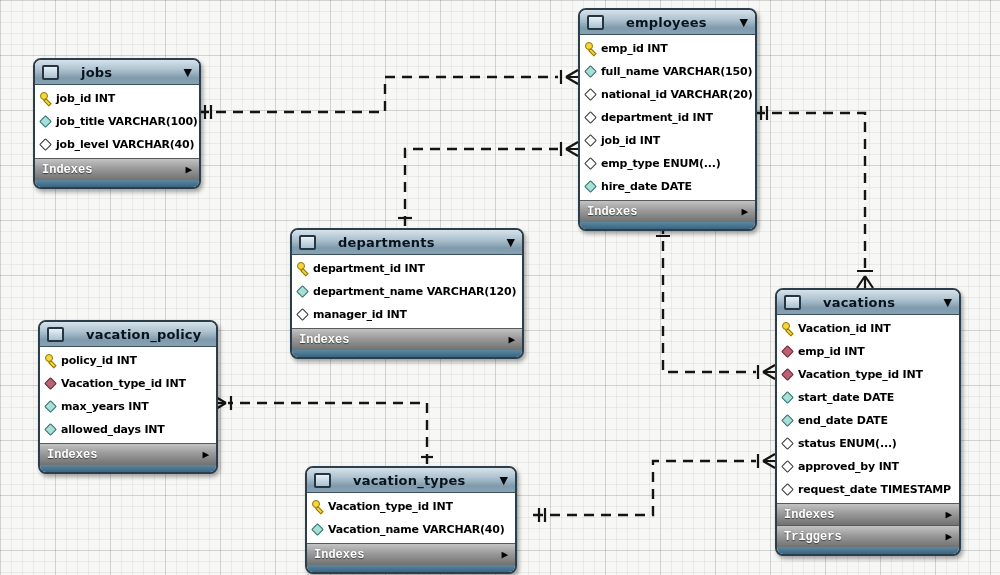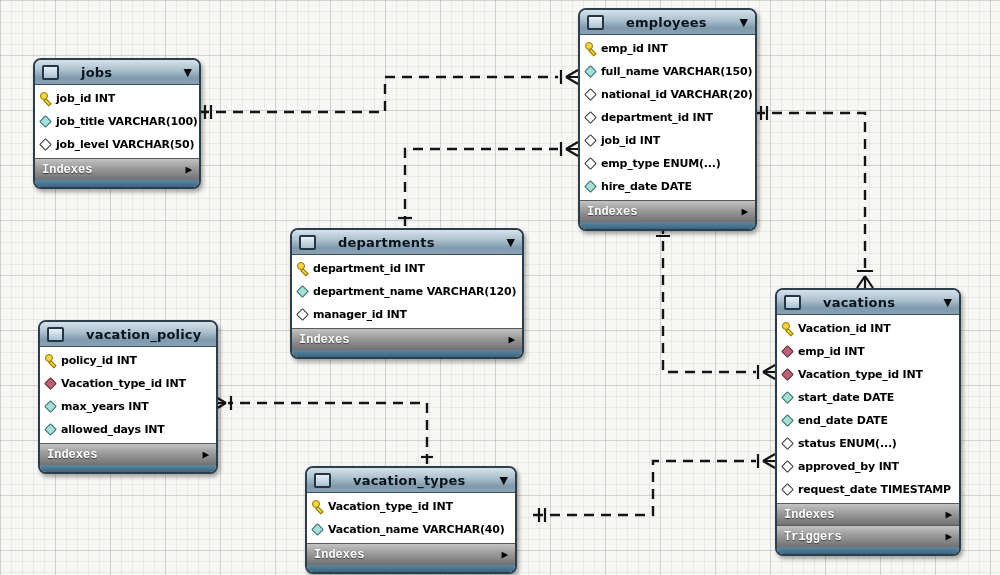--- a/index.html
+++ b/index.html
@@ -110,21 +110,21 @@
         <div class="t-row">
           <span class="c-icon" data-icon="key"></span>
           <span class="c-text">job_id INT</span>
         </div>
         <div class="t-row">
           <span class="c-icon" data-icon="diamond-filled"></span>
           <span class="c-text">job_title VARCHAR(100)</span>
         </div>
         <div class="t-row">
           <span class="c-icon" data-icon="diamond-open"></span>
-          <span class="c-text">job_level VARCHAR(50)</span>
+          <span class="c-text">job_level VARCHAR(40)</span>
         </div>
       </div>
       <div class="t-footer">
         <span class="f-label">Indexes</span>
         <span class="f-arrow">▶</span>
       </div>
       <div class="t-bottom"></div>
     </div>
   <div class="table" style="left:578px;top:8px;width:175px;">
       <div class="t-header">

